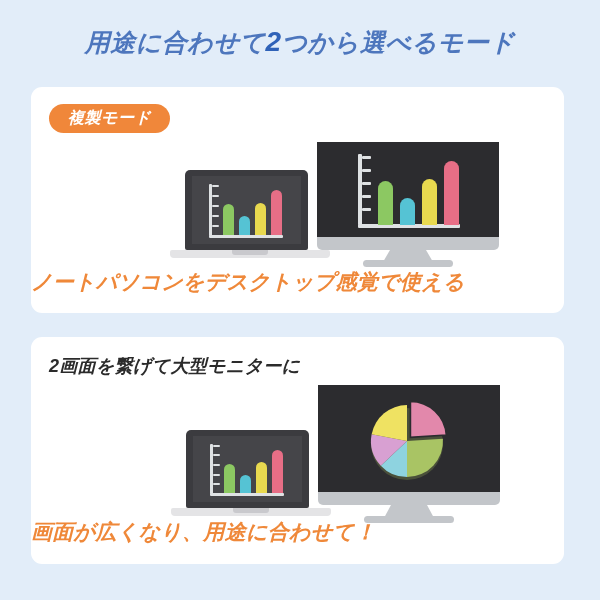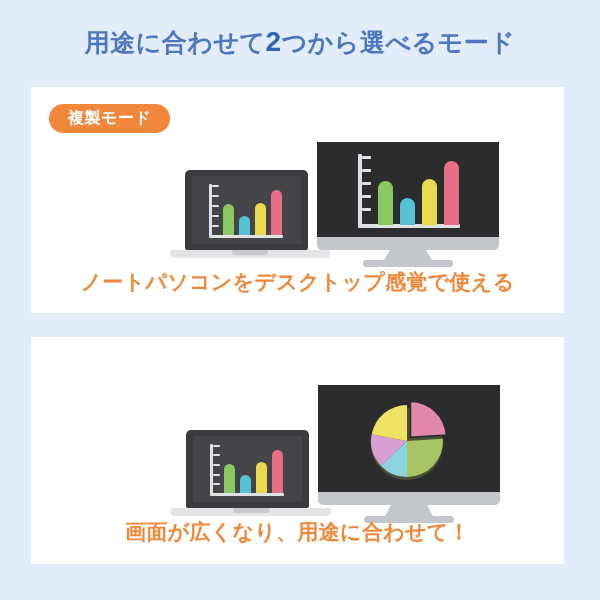--- a/index.html
+++ b/index.html
@@ -13,20 +13,21 @@
     font-family: "Liberation Sans", "DejaVu Sans", sans-serif;
     overflow: hidden;
     position: relative;
   }
 
   .page {
     width: 600px;
     height: 532px;
     position: relative;
     box-sizing: border-box;
+    font-style: italic;
   }
 
   
   .page-title {
     position: absolute;
     left: 0;
     top: 26px;
     width: 600px;
     text-align: center;
     font-size: 25px;
@@ -41,20 +42,21 @@
     font-weight: bold;
   }
 
   
   .card {
     position: absolute;
     left: 31px;
     width: 533px;
     background: #ffffff;
     box-sizing: border-box;
+    border-radius: 11px;
   }
   .card-dup  { top: 87px;  height: 226px; }
   .card-ext  { top: 337px; height: 227px; }
 
   
   .card-head {
     position: absolute;
     left: 18px;
     top: 17px;
     display: flex;
@@ -78,21 +80,21 @@
     color: #2b2b2b;
     white-space: nowrap;
     letter-spacing: 0.3px;
   }
 
   
   .card-caption {
     position: absolute;
     left: 0;
     width: 533px;
-    text-align: center;
+    text-align: left;
     font-size: 21px;
     font-weight: bold;
     color: #ef8839;
     letter-spacing: 0.3px;
     white-space: nowrap;
   }
   .cap-dup { bottom: 17px; }
   .cap-ext { bottom: 18px; }
 
   
@@ -240,20 +242,21 @@
       </div>
 
     </div>
 
     <div class="card-caption cap-dup" data-bind="cards.0.caption">ノートパソコンをデスクトップ感覚で使える</div>
   </div>
 
   <div class="card card-ext">
 
     <div class="card-head">
+      <span class="head-desc" data-bind="cards.1.description">2画面を繋げて大型モニターに</span>
     </div>
 
     <div class="stage stage-ext">
 
       <div class="device" style="left:140px; top:45px; width:160px; height:95px;">
         <div class="laptop-lid" style="left:15px; top:0; width:123px; height:78px;"></div>
         <div class="laptop-screen" style="left:22px; top:6px; width:109px; height:66px;">
           <div class="barchart" style="left:17px; top:8px; width:76px; height:52px;">
             <div class="axis-v" style="left: 0px; top: 0px; width: 3px; height: 50px; background: rgb(223, 226, 228);"></div>
             <div class="axis-h" style="left: 0px; bottom: 0px; width: 74px; height: 3px; background: rgb(223, 226, 228);"></div>

